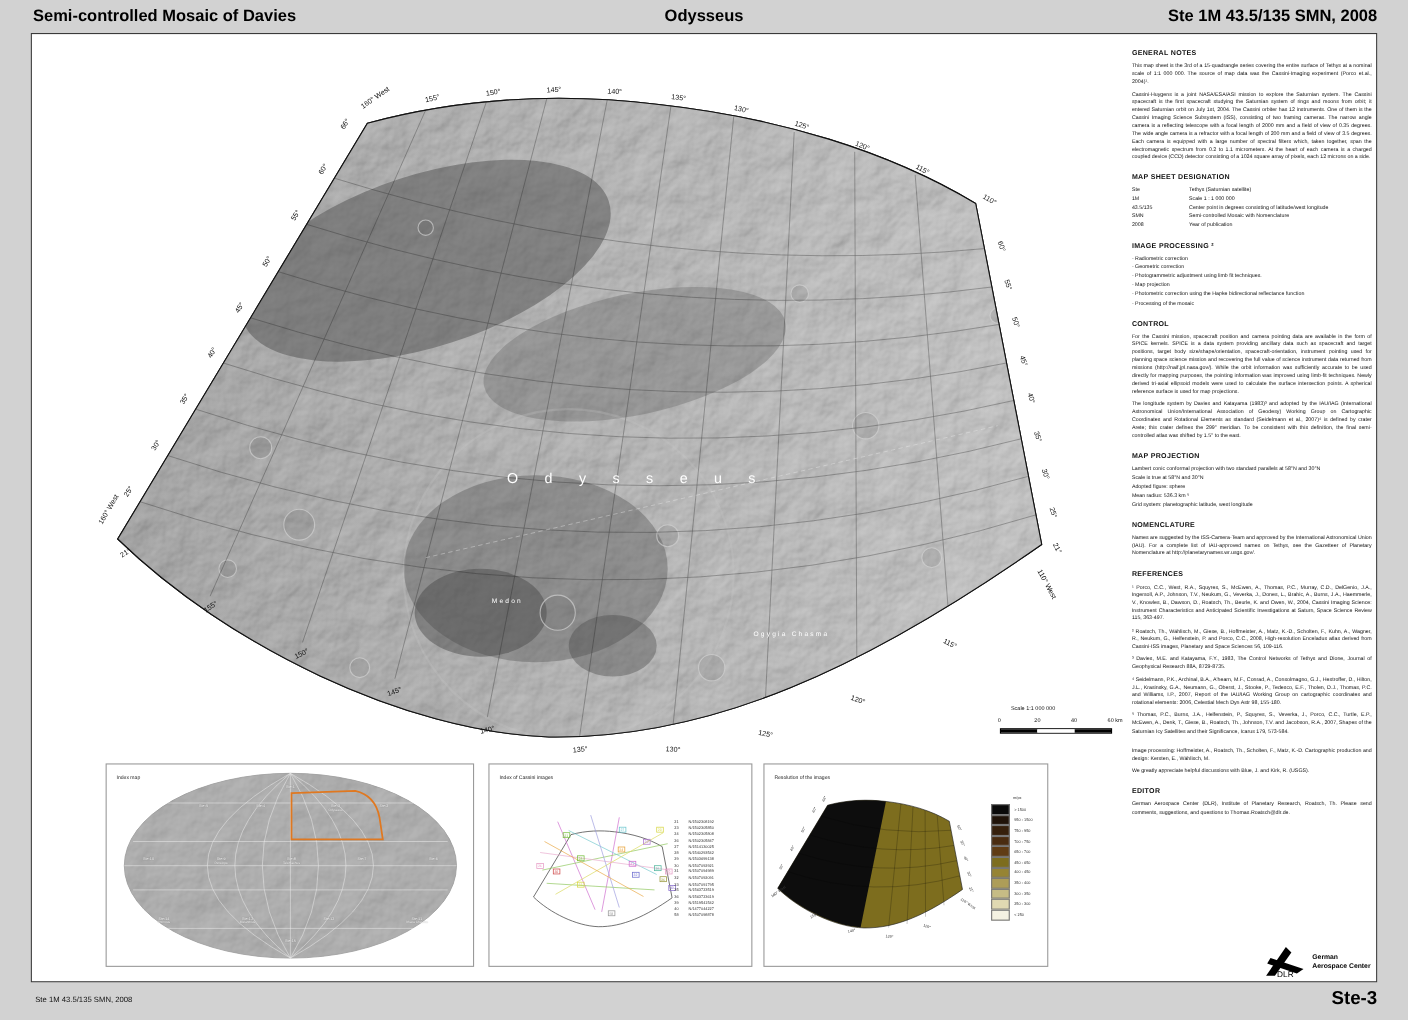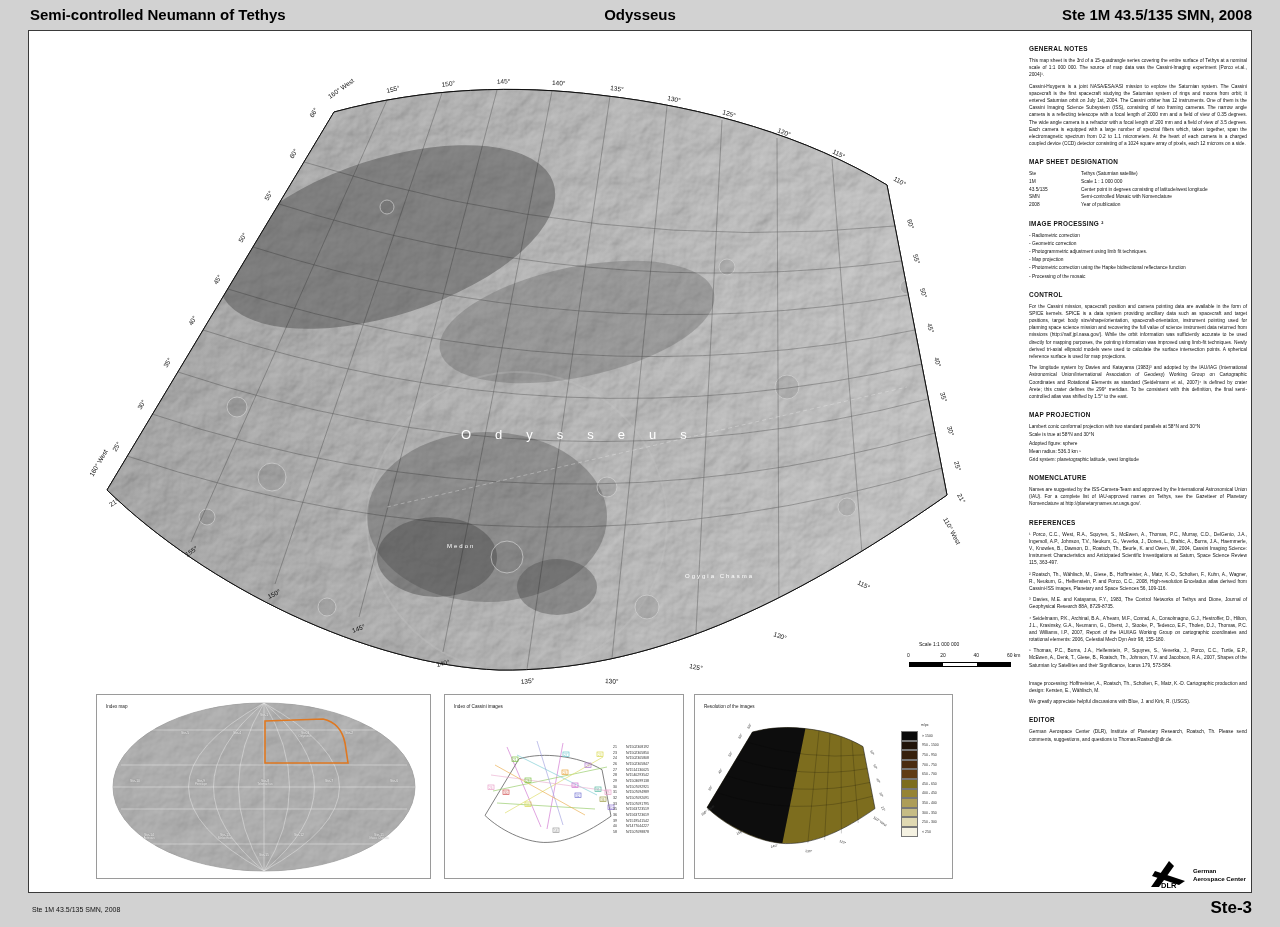--- a/index.html
+++ b/index.html
@@ -42,27 +42,27 @@
   #img-list .n{width:13px}
   
   #legend{position:absolute;left:206px;top:36px;font-size:3.5px;color:#333}
   #legend .lt{position:absolute;left:20px;top:-8px}
   .leg-row{display:flex;align-items:center;height:9.6px}
   .leg-sw{width:17px;height:9.6px;border:0.4px solid #777;box-sizing:border-box;flex:none}
   .leg-lb{margin-left:4px;white-space:nowrap}
   
   #logo{left:1118px;top:826px;width:110px;height:38px}
   #logo .nm{position:absolute;left:46px;top:10px;font-size:6.2px;font-weight:bold;line-height:1.35;color:#000}
-  #logo .ab{position:absolute;left:14px;top:24px;font-size:7.5px;font-weight:bold;color:#000}
+  #logo .ab{position:absolute;left:14px;top:24px;font-size:7.5px;font-weight:normal;color:#000}
   svg text{font-family:"Liberation Sans",sans-serif}
 </style>
 </head>
 <body>
 
-<div class="abs hdr" id="hdr-l">Semi-controlled Neumann of Tethys</div>
+<div class="abs hdr" id="hdr-l">Semi-controlled Mosaic of Davies</div>
 <div class="abs hdr" id="hdr-c">Odysseus</div>
 <div class="abs hdr" id="hdr-r">Ste 1M 43.5/135 SMN, 2008</div>
 
 <div class="abs" id="sheet">
 
   <svg class="abs" style="left:58px;top:46px;width:880px;height:620px" viewBox="0 -10 880 620">
     <defs>
       <filter id="terr" x="-5%" y="-5%" width="110%" height="110%">
         <feTurbulence type="fractalNoise" baseFrequency="0.032" numOctaves="4" seed="7" result="n"></feTurbulence>
         <feDiffuseLighting in="n" lighting-color="#cfcfcf" surfaceScale="2.4" diffuseConstant="1.05">

